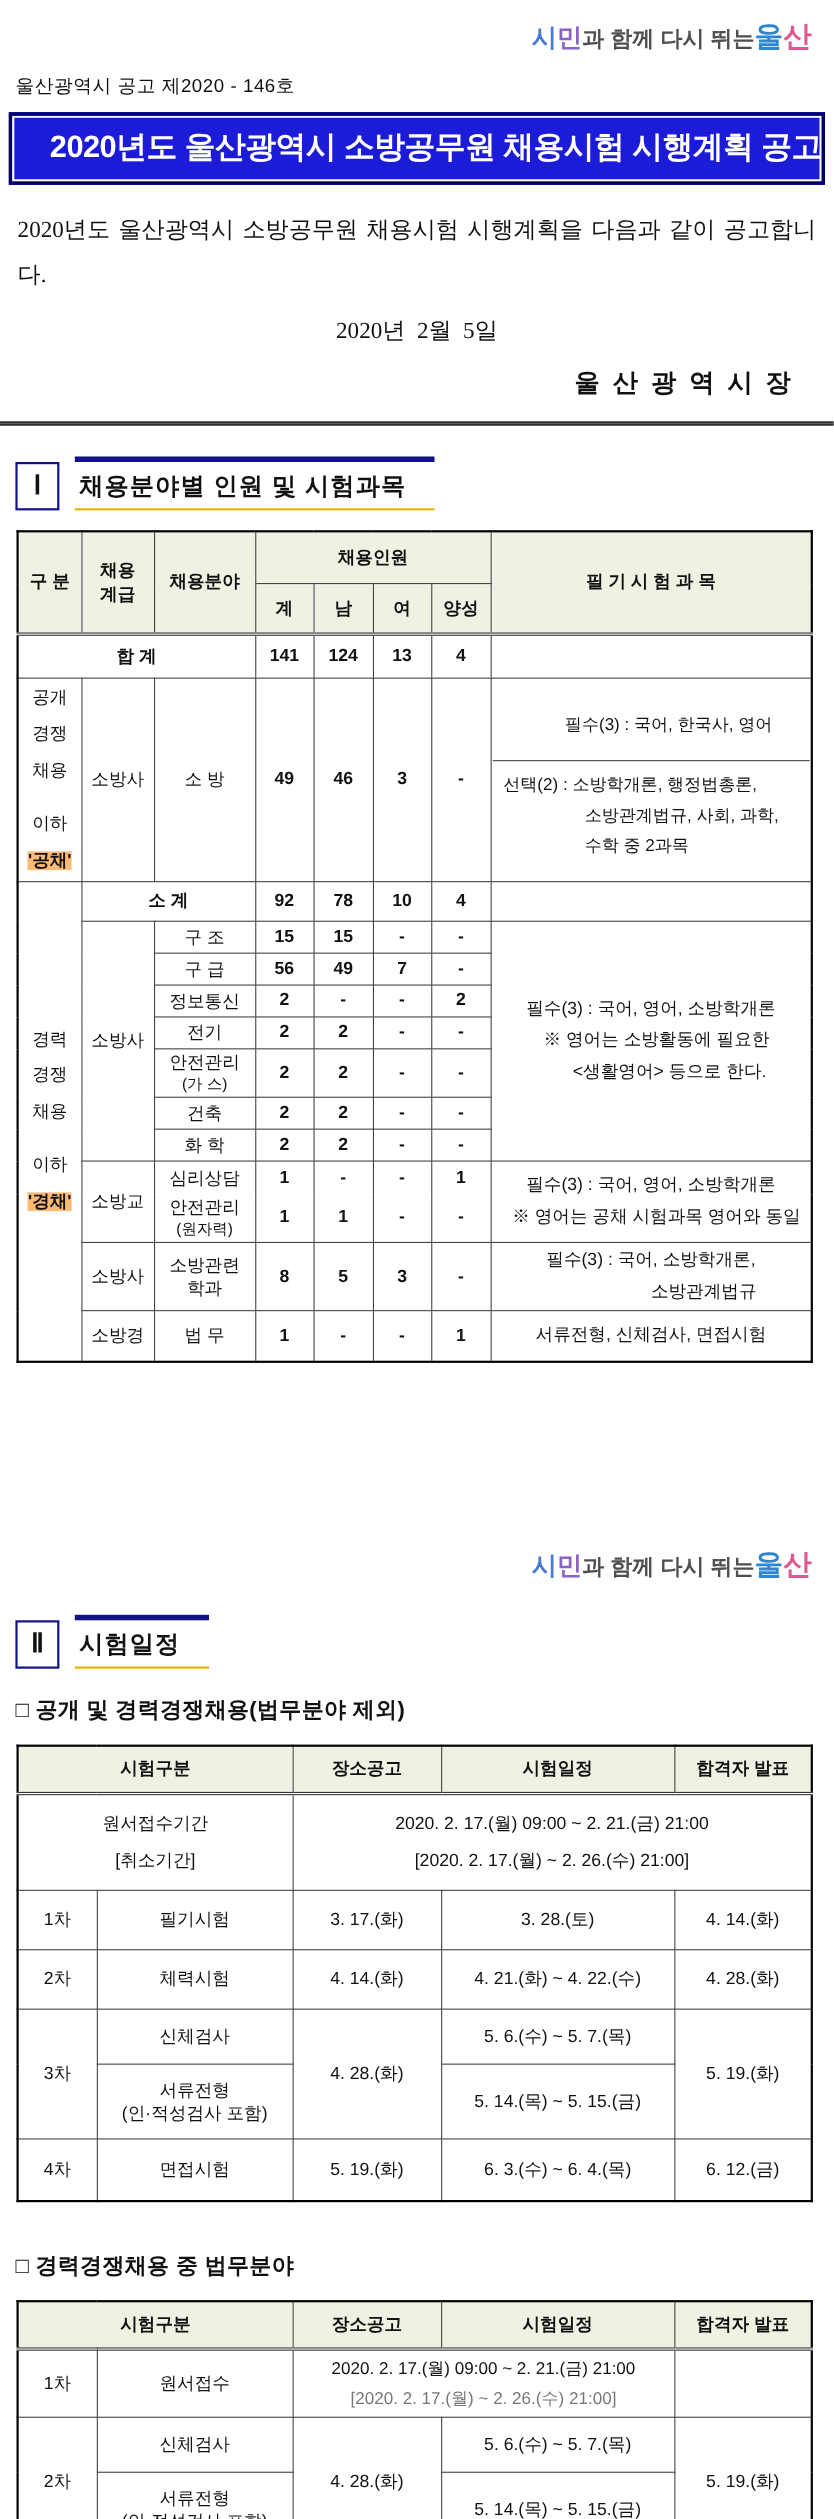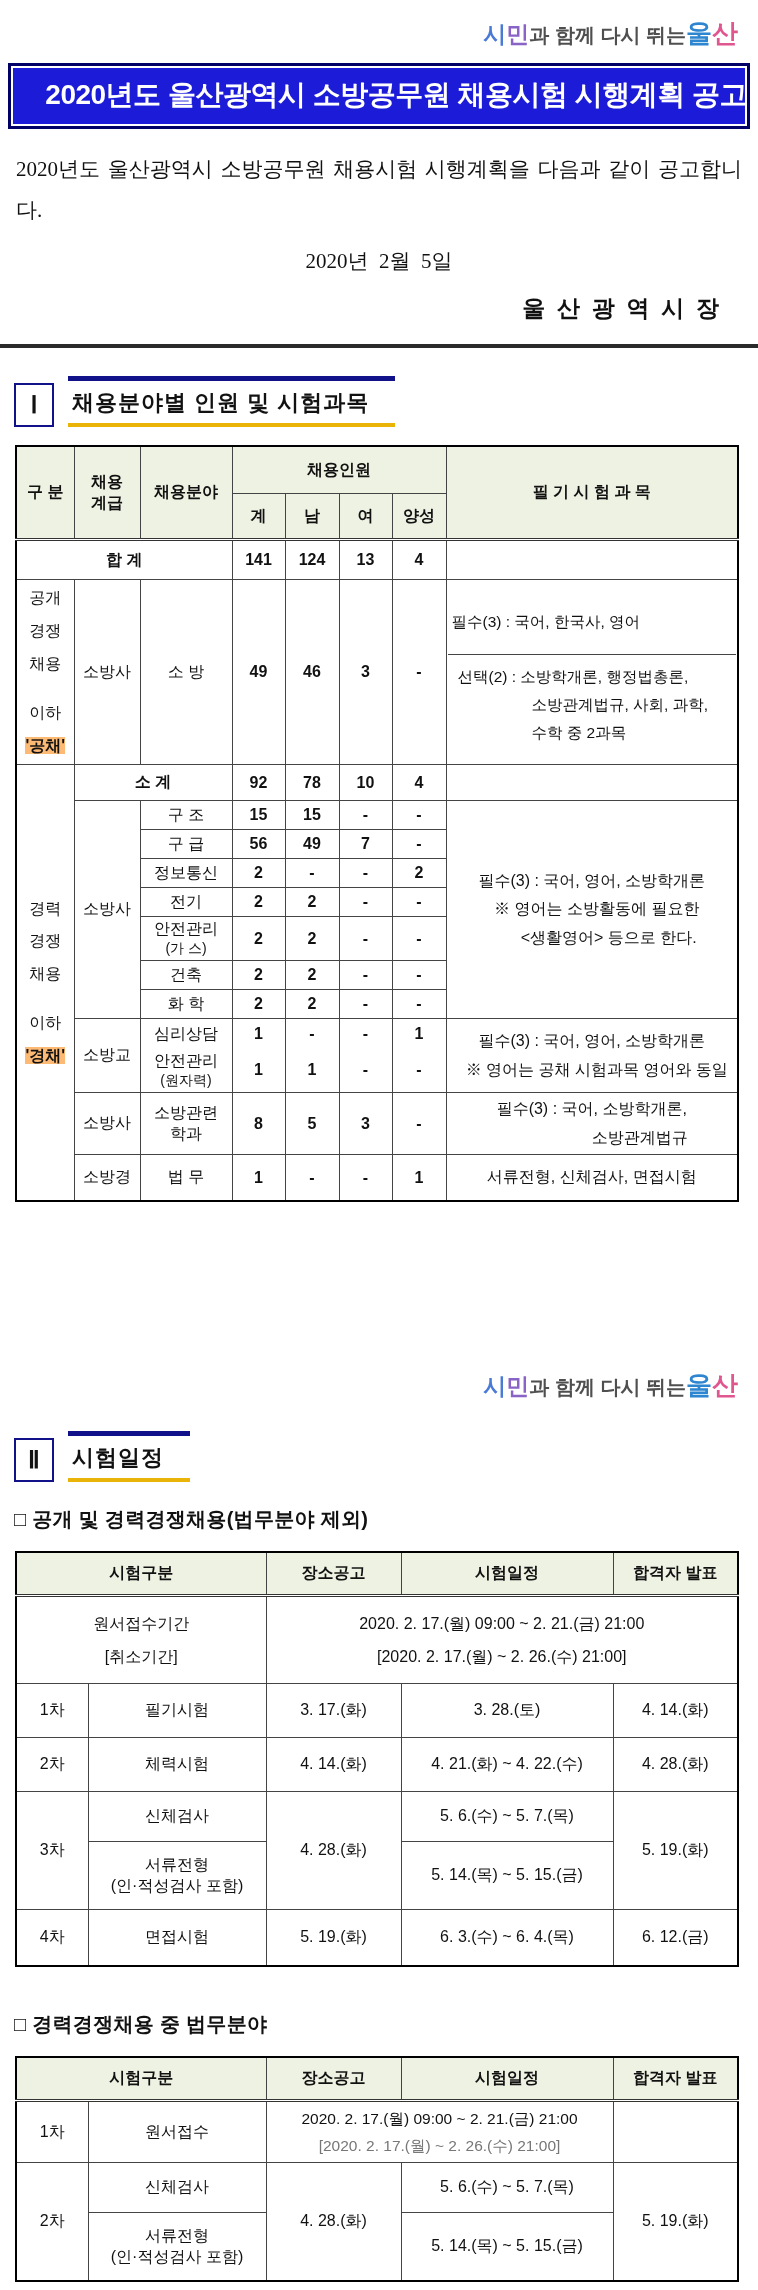--- a/index.html
+++ b/index.html
@@ -24,34 +24,34 @@
   .intro-date { text-align:center; font-family:"Liberation Serif",serif; font-size:21px; margin-top:16px; white-space:pre; }
   .intro-sig { text-align:right; padding-right:36px; font-family:"Liberation Serif",serif; font-weight:bold; font-size:23px; letter-spacing:3px; margin-top:18px; }
 
   .dline { margin-top:20px; height:4px; border-top:2px solid #2a2a2a; border-bottom:2px solid #2a2a2a; }
 
   .sec { display:flex; align-items:flex-end; margin:28px 0 0 14px; gap:14px; }
   .sec-box { width:40px; height:44px; border:2px solid #11118a; display:flex; align-items:center; justify-content:center;
              font-family:"Liberation Serif",serif; font-size:24px; font-weight:bold; color:#111; }
   .sec-right { display:inline-block; }
   .sec-bar { height:5px; background:#11118a; margin-bottom:7px; }
-  .sec-title { font-size:22px; font-weight:bold; padding:0 26px 5px 4px; border-bottom:4px solid #eab308; letter-spacing:1px; }
+  .sec-title { font-size:22px; font-weight:bold; padding:0 26px 5px 4px; border-bottom:2px solid #eab308; letter-spacing:1px; }
 
   table.tbl { border-collapse:collapse; margin:18px 15px 0; table-layout:fixed; border:2px solid #000; width:722px; }
   .tbl td { border:1px solid #444; text-align:center; vertical-align:middle; font-size:16px; padding:2px 1px; overflow:hidden; }
   .hdr { background:#eef2e2; font-weight:bold; font-size:17px; }
   .dbb { border-bottom:3px double #333 !important; }
   .num { font-weight:bold; }
   .bold { font-weight:bold; }
   .pre { white-space:pre-line; }
   .small { font-size:14px; }
   .tag { background:#fdba74; font-weight:bold; }
   .subj { text-align:left; padding:4px 6px 4px 10px; font-size:15.5px; line-height:1.8; }
   .split { padding:0; }
-  .split-top { height:64px; display:flex; align-items:center; padding-left:4px; font-size:15.5px; }
+  .split-top { height:64px; display:flex; align-items:center; padding-left:20px; font-size:15.5px;margin-left:46px; }
   .split-bot { border-top:1px solid #444; padding:8px 6px 8px 10px; font-size:15.5px; line-height:1.8; text-align:left; }
   .ml-sel { margin-left:74px; }
   .ml-note { margin-left:10px; }
   .ml-note2 { margin-left:34px; }
   .ml-rel { margin-left:96px; }
   .gubun { line-height:2.05; font-size:16.5px; }
   .gubun .gap { height:16px; }
   .hidb td:not([rowspan]) { border-bottom:hidden;margin-left:16px; }
 
   .rh-h1{height:48px} .rh-h2{height:46px} .rh-total{height:40px} .rh-open{height:148px}
@@ -72,20 +72,21 @@
 <div class="page">
 
   <div class="logo-row">
     <span class="logo-c1">시</span>
       <span class="logo-c2">민</span>
       <span class="logo-mid">과 함께 다시 뛰는 </span>
       <span class="logo-c3">울</span>
       <span class="logo-c4">산</span>
   </div>
 
+  <div class="notice-no">울산광역시 공고 제2020 - 146호</div>
 
   <div class="banner">2020년도 울산광역시 소방공무원 채용시험 시행계획 공고</div>
 
   <div class="intro">2020년도 울산광역시 소방공무원 채용시험 시행계획을 다음과 같이  공고합니다.</div>
   <div class="intro-date">2020년  2월  5일</div>
   <div class="intro-sig">울 산 광 역 시 장</div>
 
   <div class="dline"></div>
 
   <div class="sec">

